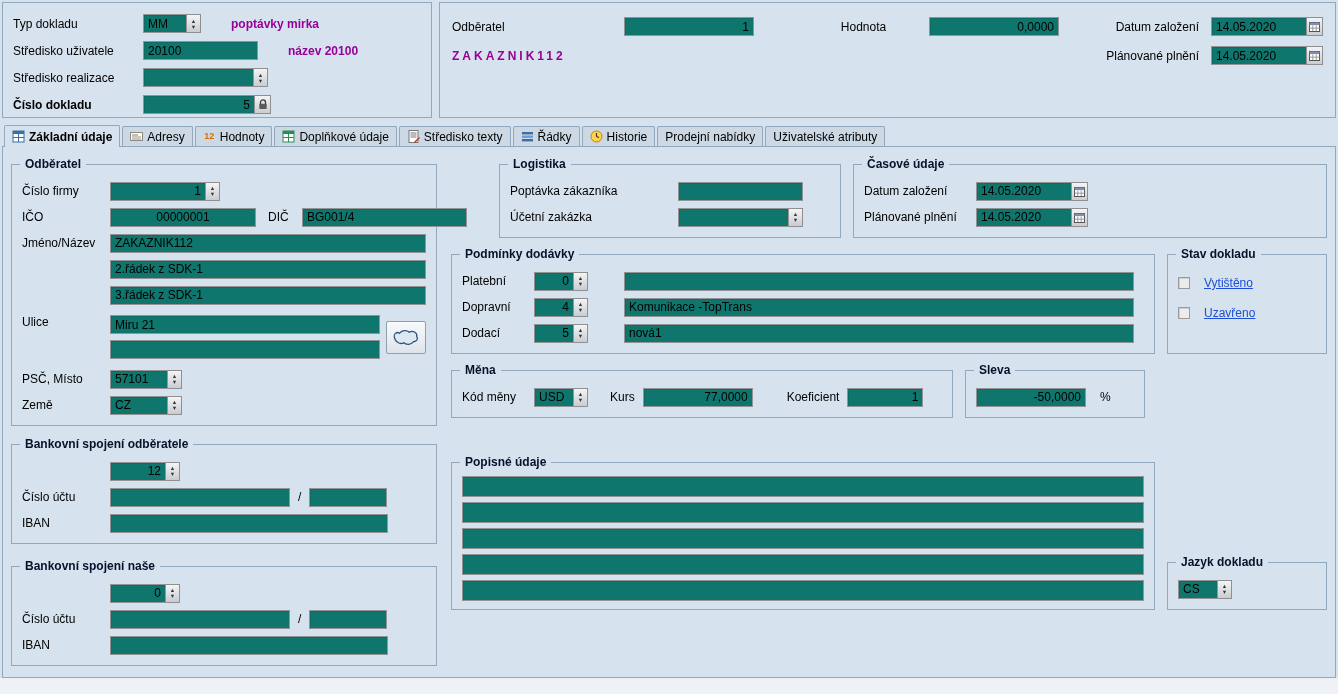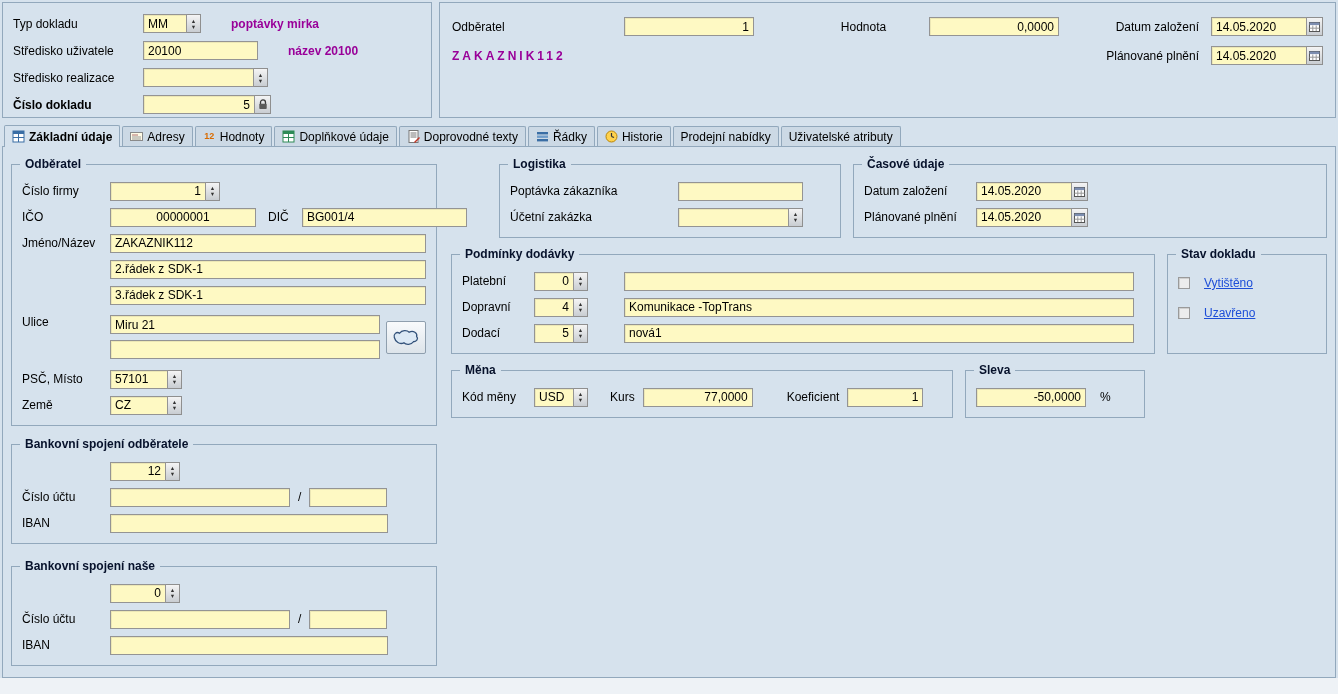--- a/index.html
+++ b/index.html
@@ -8,21 +8,21 @@
     width:1338px; height:694px;
     font-family:"Liberation Sans", sans-serif;
     font-size:12px; color:#000;
     background:#eef2f6;
     overflow:hidden;
   }
   .page { position:relative; width:1338px; height:678px; background:#d6e2ed; }
 
   
   .inp {
-    height:19px; background:#fef9c3;
+    height:19px; background:#0f766e;
     border:1px solid #949494;
     box-shadow: inset 1px 1px 0 rgba(0,0,0,0.07);
     font:inherit; padding:0 4px; color:#000;
   }
   .num { text-align:right; }
   .ctr { text-align:center; }
   .combo { display:inline-flex; align-items:stretch; }
   .combo .inp { flex:1; min-width:0; }
   .spin {
     width:14px; height:19px; flex:none;
@@ -276,21 +276,21 @@
     <div class="tab">
       <span class="ticon">
           <svg width="13" height="13" viewBox="0 0 13 13">
             <rect x="2" y="0.5" width="9" height="12" fill="#fff" stroke="#777"></rect>
             <line x1="3.5" y1="3" x2="9.5" y2="3" stroke="#777"></line>
             <line x1="3.5" y1="5" x2="9.5" y2="5" stroke="#777"></line>
             <line x1="3.5" y1="7" x2="9.5" y2="7" stroke="#777"></line>
             <path d="M7 12 L12 7 L13 8 L8 13 Z" fill="#c0392b"></path>
           </svg>
         </span>
-      <span>Doprovodné texty</span>
+      <span>Středisko texty</span>
     </div>
     <div class="tab">
       <span class="ticon">
           <svg width="13" height="13" viewBox="0 0 13 13">
             <rect x="1" y="2" width="11" height="2.4" fill="#3a6ea5"></rect>
             <rect x="1" y="5.5" width="11" height="2.4" fill="#6f9cc9"></rect>
             <rect x="1" y="9" width="11" height="2.4" fill="#3a6ea5"></rect>
           </svg>
         </span>
       <span>Řádky</span>
@@ -564,16 +564,39 @@
 
         <div class="gb gb-sleva">
           <span class="t">Sleva</span>
           <div class="frow">
             <input class="inp num w-sleva" value="-50,0000" style="">
             <span class="fl pct">%</span>
           </div>
         </div>
       </div>
 
+      <div class="rrow r4">
+        <div class="gb gb-popisne">
+          <span class="t">Popisné údaje</span>
+          <input class="inp popline" value="" style="">
+          <input class="inp popline" value="" style="">
+          <input class="inp popline" value="" style="">
+          <input class="inp popline" value="" style="">
+          <input class="inp popline" style="margin-bottom: 1px;" value="">
+        </div>
+
+        <div class="gb gb-jazyk">
+          <span class="t">Jazyk dokladu</span>
+          <div class="frow">
+            <span class="combo" style="width:54px">
+              <input class="inp" value="CS" style="">
+              <span class="spin">
+                  <i>▲</i>
+                  <i>▼</i>
+                </span>
+            </span>
+          </div>
+        </div>
+      </div>
 
     </div>
   </div>
 </div>
 
 </body></html>

